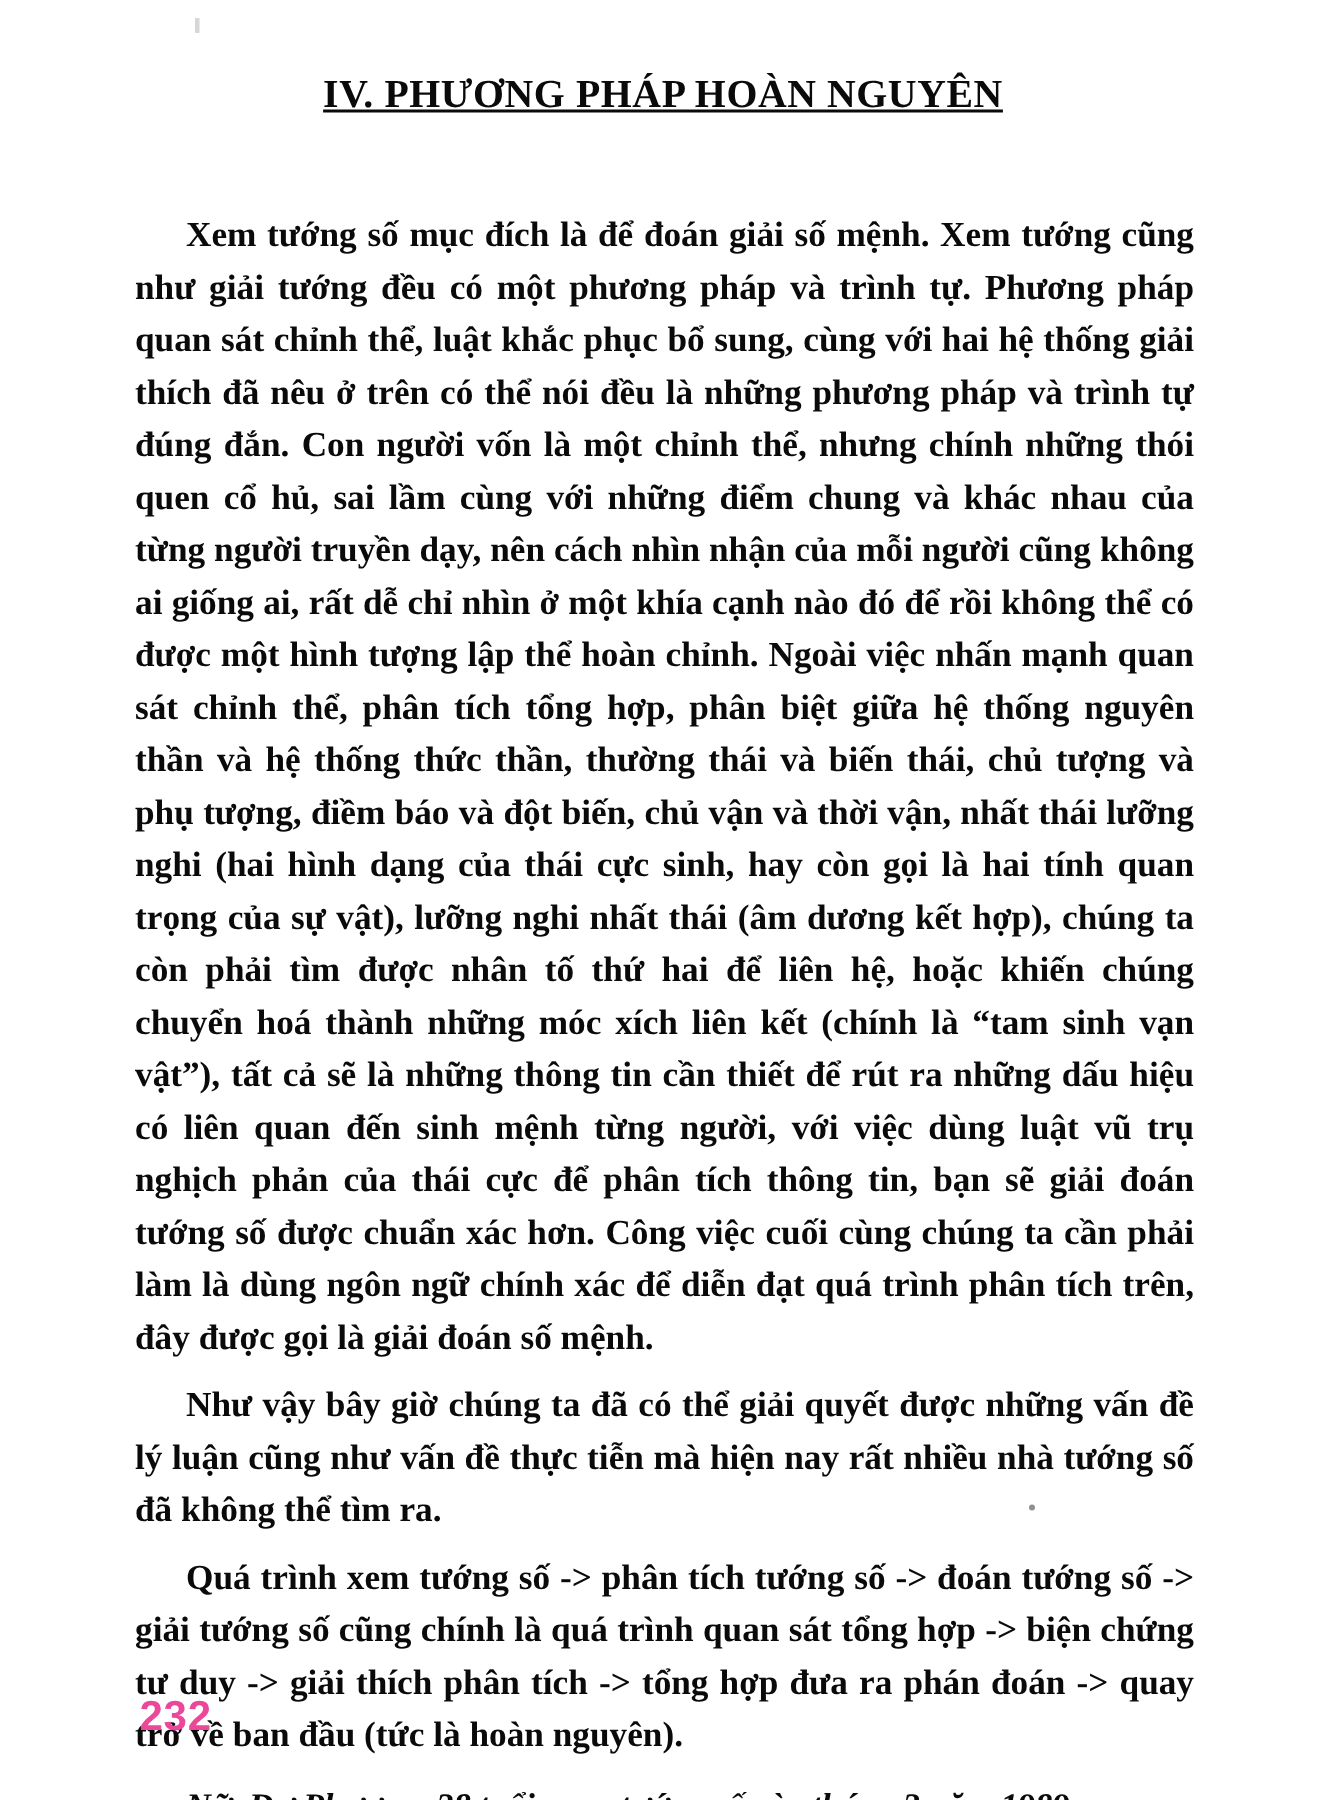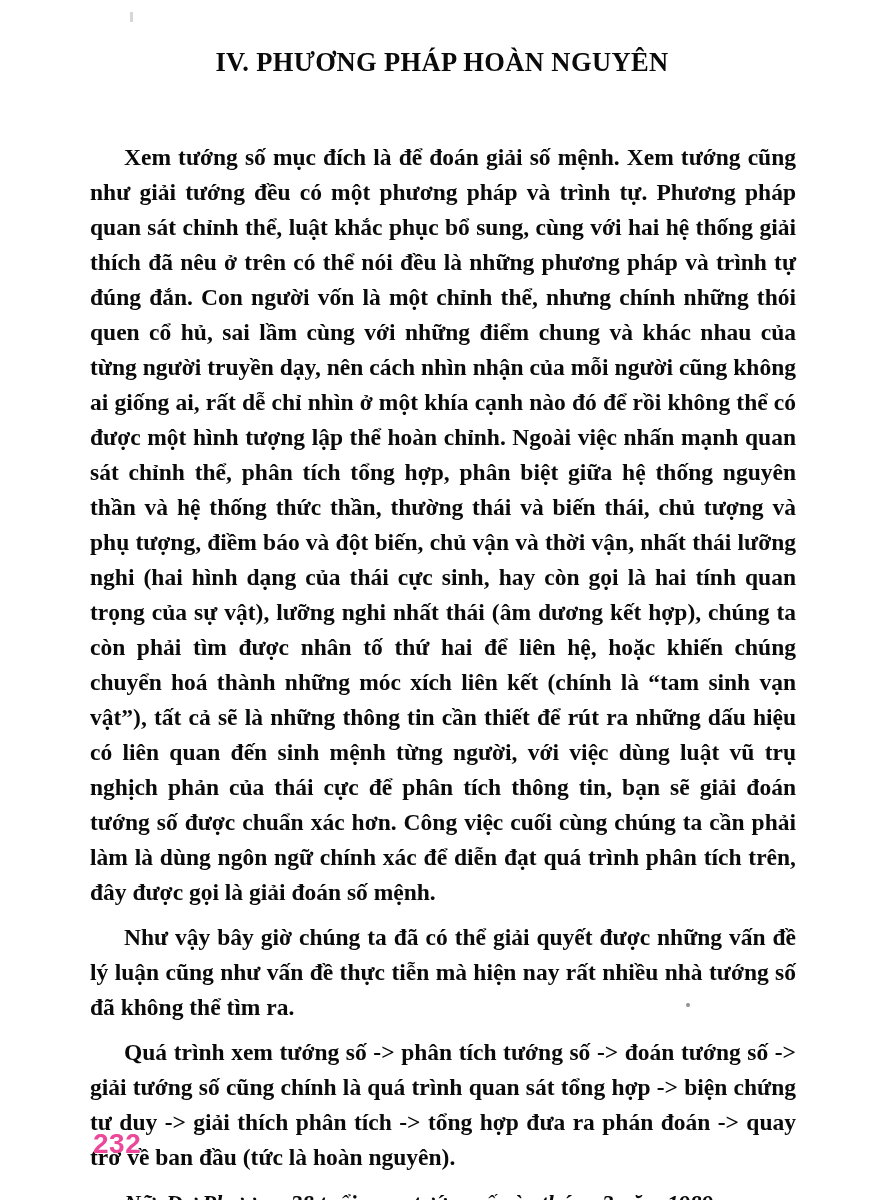--- a/index.html
+++ b/index.html
@@ -45,20 +45,21 @@
     width: 704px;
     text-align: center;
   }
   .heading .hline {
     display: block;
     font-weight: bold;
     font-size: 26.5px;
     line-height: 37px;
     letter-spacing: .4px;
     white-space: nowrap;
+    text-decoration: underline;
   }
 
   .body-block {
     position: absolute;
     left: 90px;
     top: 140px;
     width: 706px;
   }
 
   p.para {

